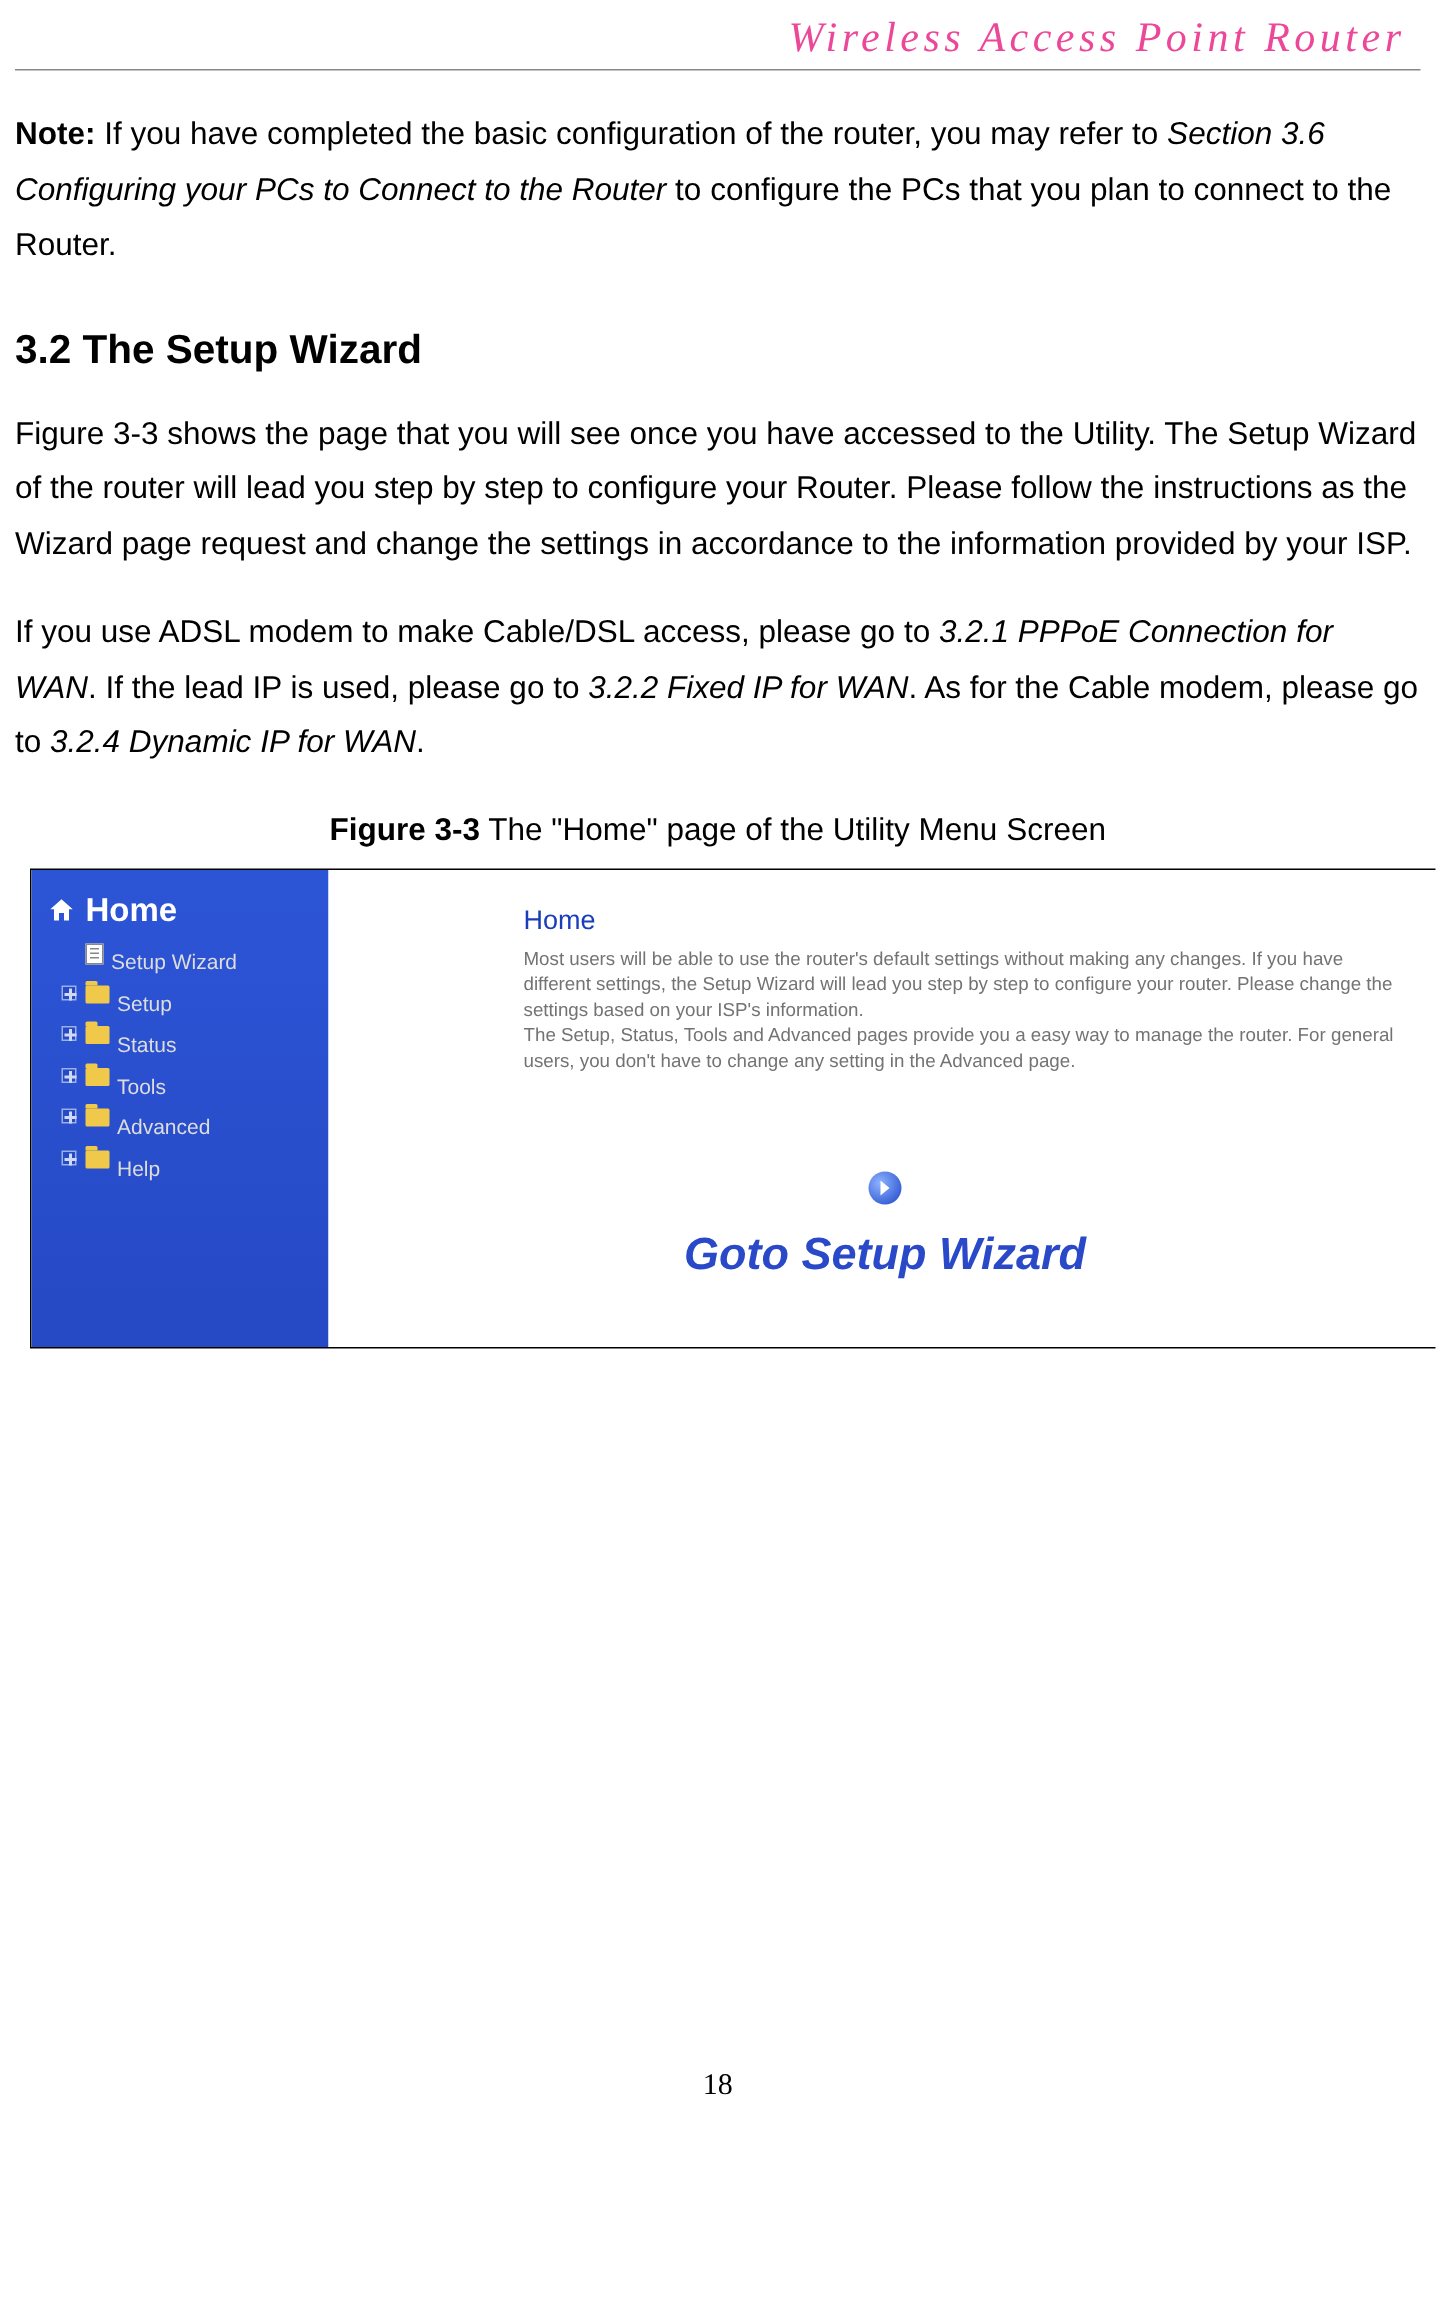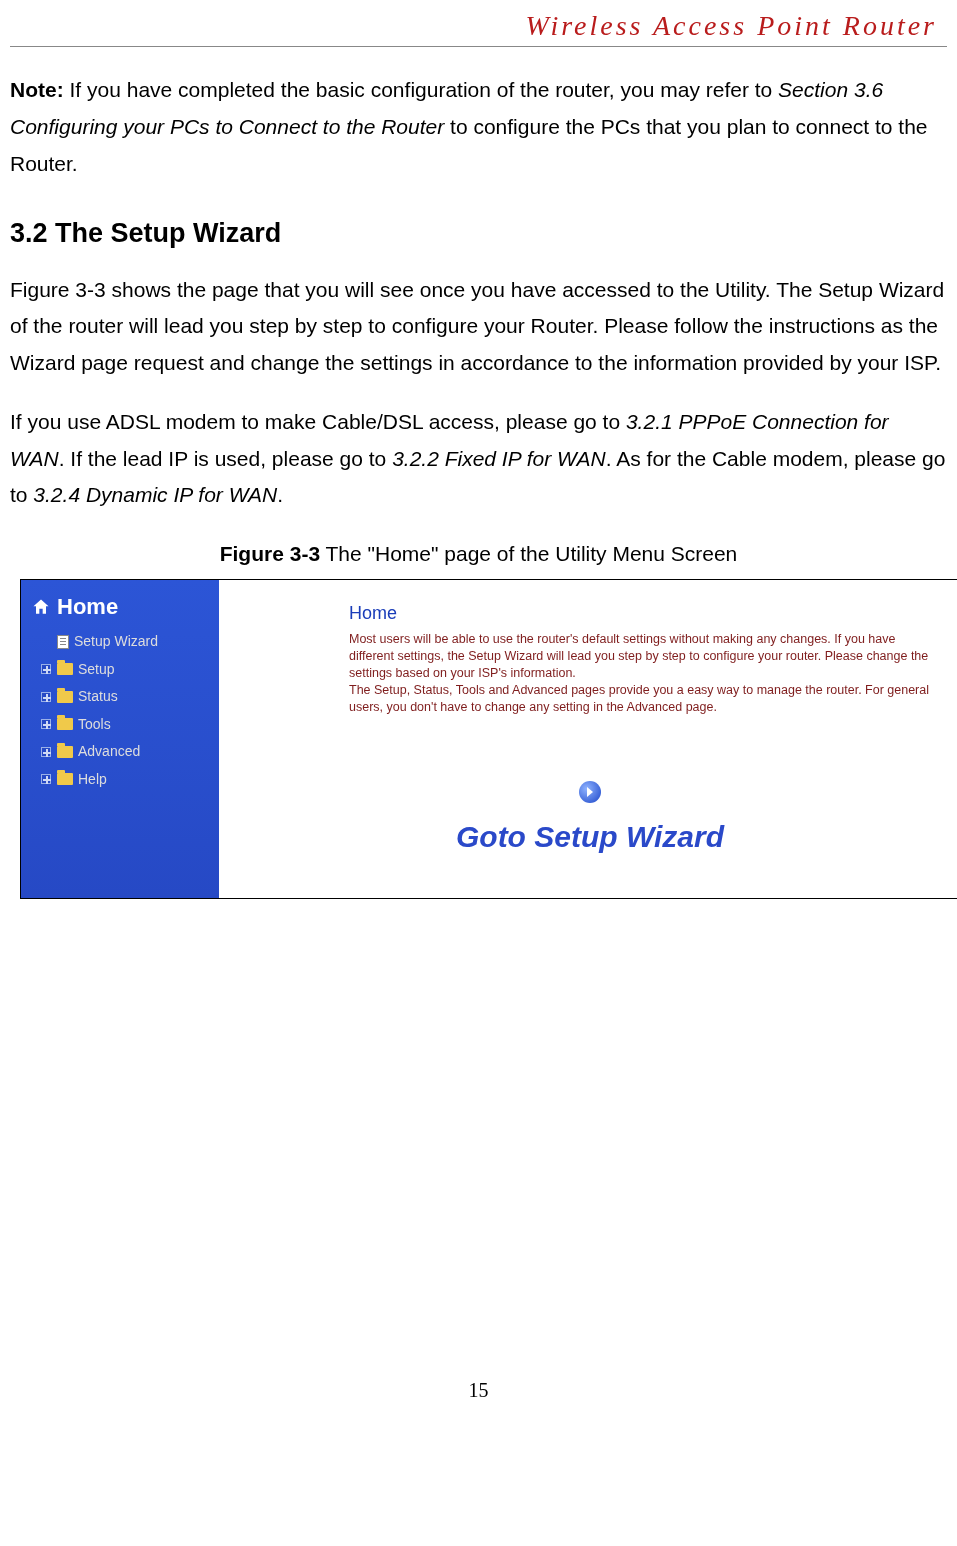--- a/index.html
+++ b/index.html
@@ -14,21 +14,21 @@
       text-align: right;
       padding: 10px 10px 4px 0;
       border-bottom: 1.5px solid #888;
       margin-left: 10px;
       margin-right: 10px;
     }
     .header-title {
       font-family: "Times New Roman", Times, serif;
       font-style: italic;
       font-size: 28px;
-      color: #b91c1c;
+      color: #ec4899;
       letter-spacing: 3px;
     }
     .content {
       padding: 25px 10px 0 10px;
       font-size: 21px;
       line-height: 1.75;
     }
     .note-bold { font-weight: bold; text-align: center; }
     .italic { font-style: italic; }
     .para { margin-bottom: 22px; }
@@ -68,21 +68,20 @@
       font-size: 22px;
       font-weight: bold;
       color: #fff;
       margin-bottom: 2px;
     }
     .home-icon {
       width: 20px; height: 20px;
     }
     .nav-item {
       display: flex;
-      align-items: center;
       gap: 5px;
       padding: 1px 0 1px 20px;
       font-size: 14px;
       color: #ddd;
       margin: 1px 0;
     }
     .plus-box {
       display: inline-block;
       width: 10px; height: 10px;
       border: 1px solid #9ab0e8;
@@ -128,21 +127,21 @@
       font-family: Tahoma, Arial, sans-serif;
     }
     .panel-heading {
       color: #1a3db9;
       font-size: 18px;
       font-weight: normal;
       margin-bottom: 2px;
     }
     .panel-text {
       font-size: 12.5px;
-      color: #7f1d1d;
+      color: #737373;
       line-height: 1.35;
     }
     .goto-wizard {
       display: flex;
       align-items: center;
       justify-content: center;
       gap: 8px;
       margin-top: 65px;
       margin-left: -100px;
       flex-direction: column;
@@ -245,13 +244,13 @@
       <div class="panel-text">Most users will be able to use the router's default settings without making any changes. If you have different settings, the Setup Wizard will lead you step by step to configure your router. Please change the settings based on your ISP's information.</div>
       <div class="panel-text">The Setup, Status, Tools and Advanced pages provide you a easy way to manage the router. For general users, you don't have to change any setting in the Advanced page.</div>
       <div class="goto-wizard">
         <span class="bullet-icon"></span>
         <span class="goto-wizard-text">Goto Setup Wizard</span>
       </div>
     </div>
   </div>
 </div>
 
-<div class="page-number">15</div>
+<div class="page-number">18</div>
 
 </body></html>

